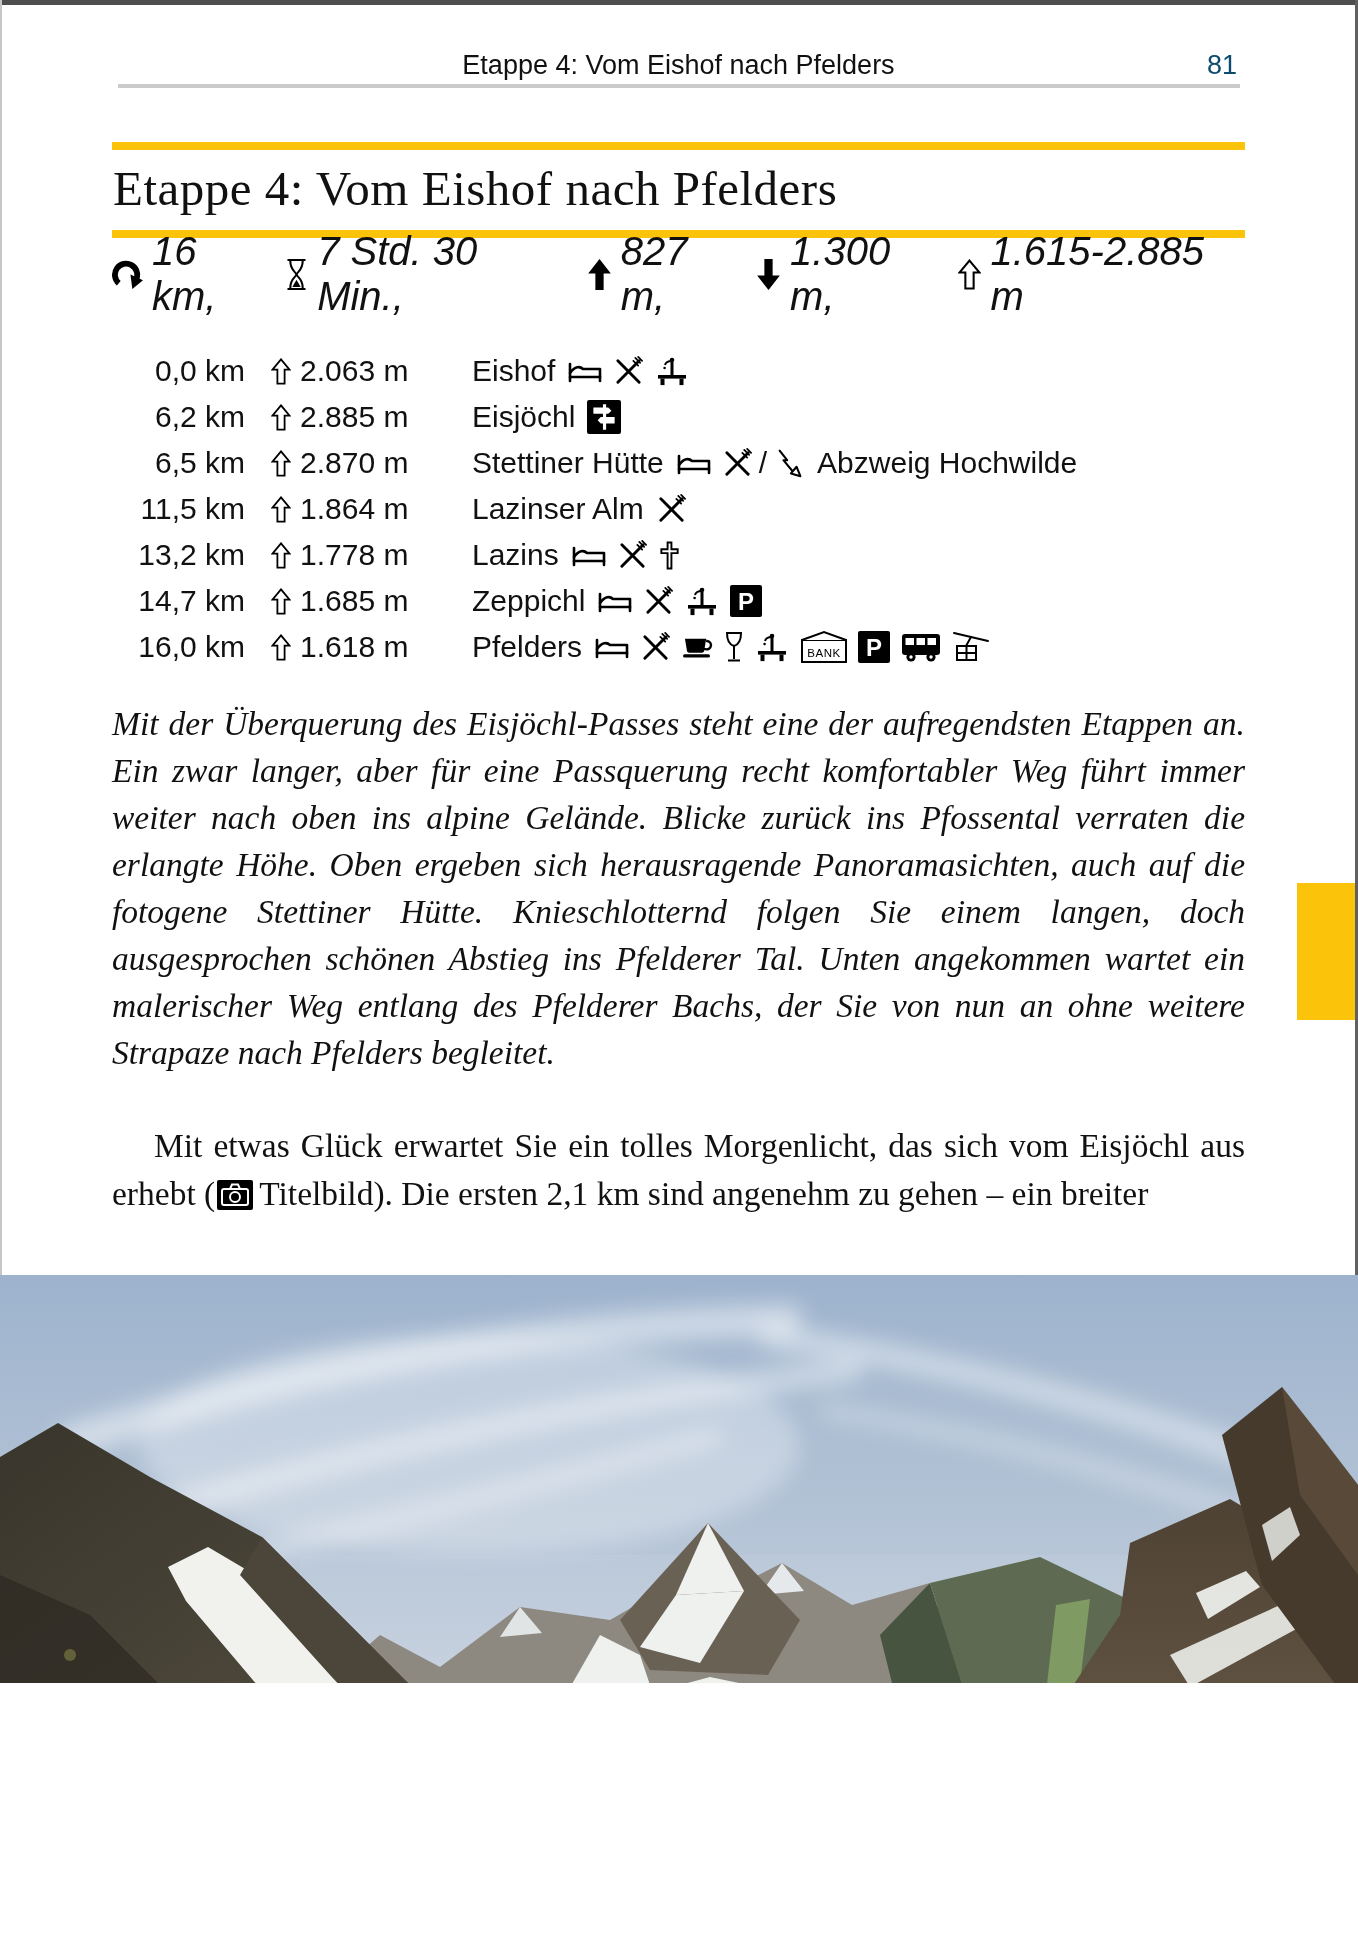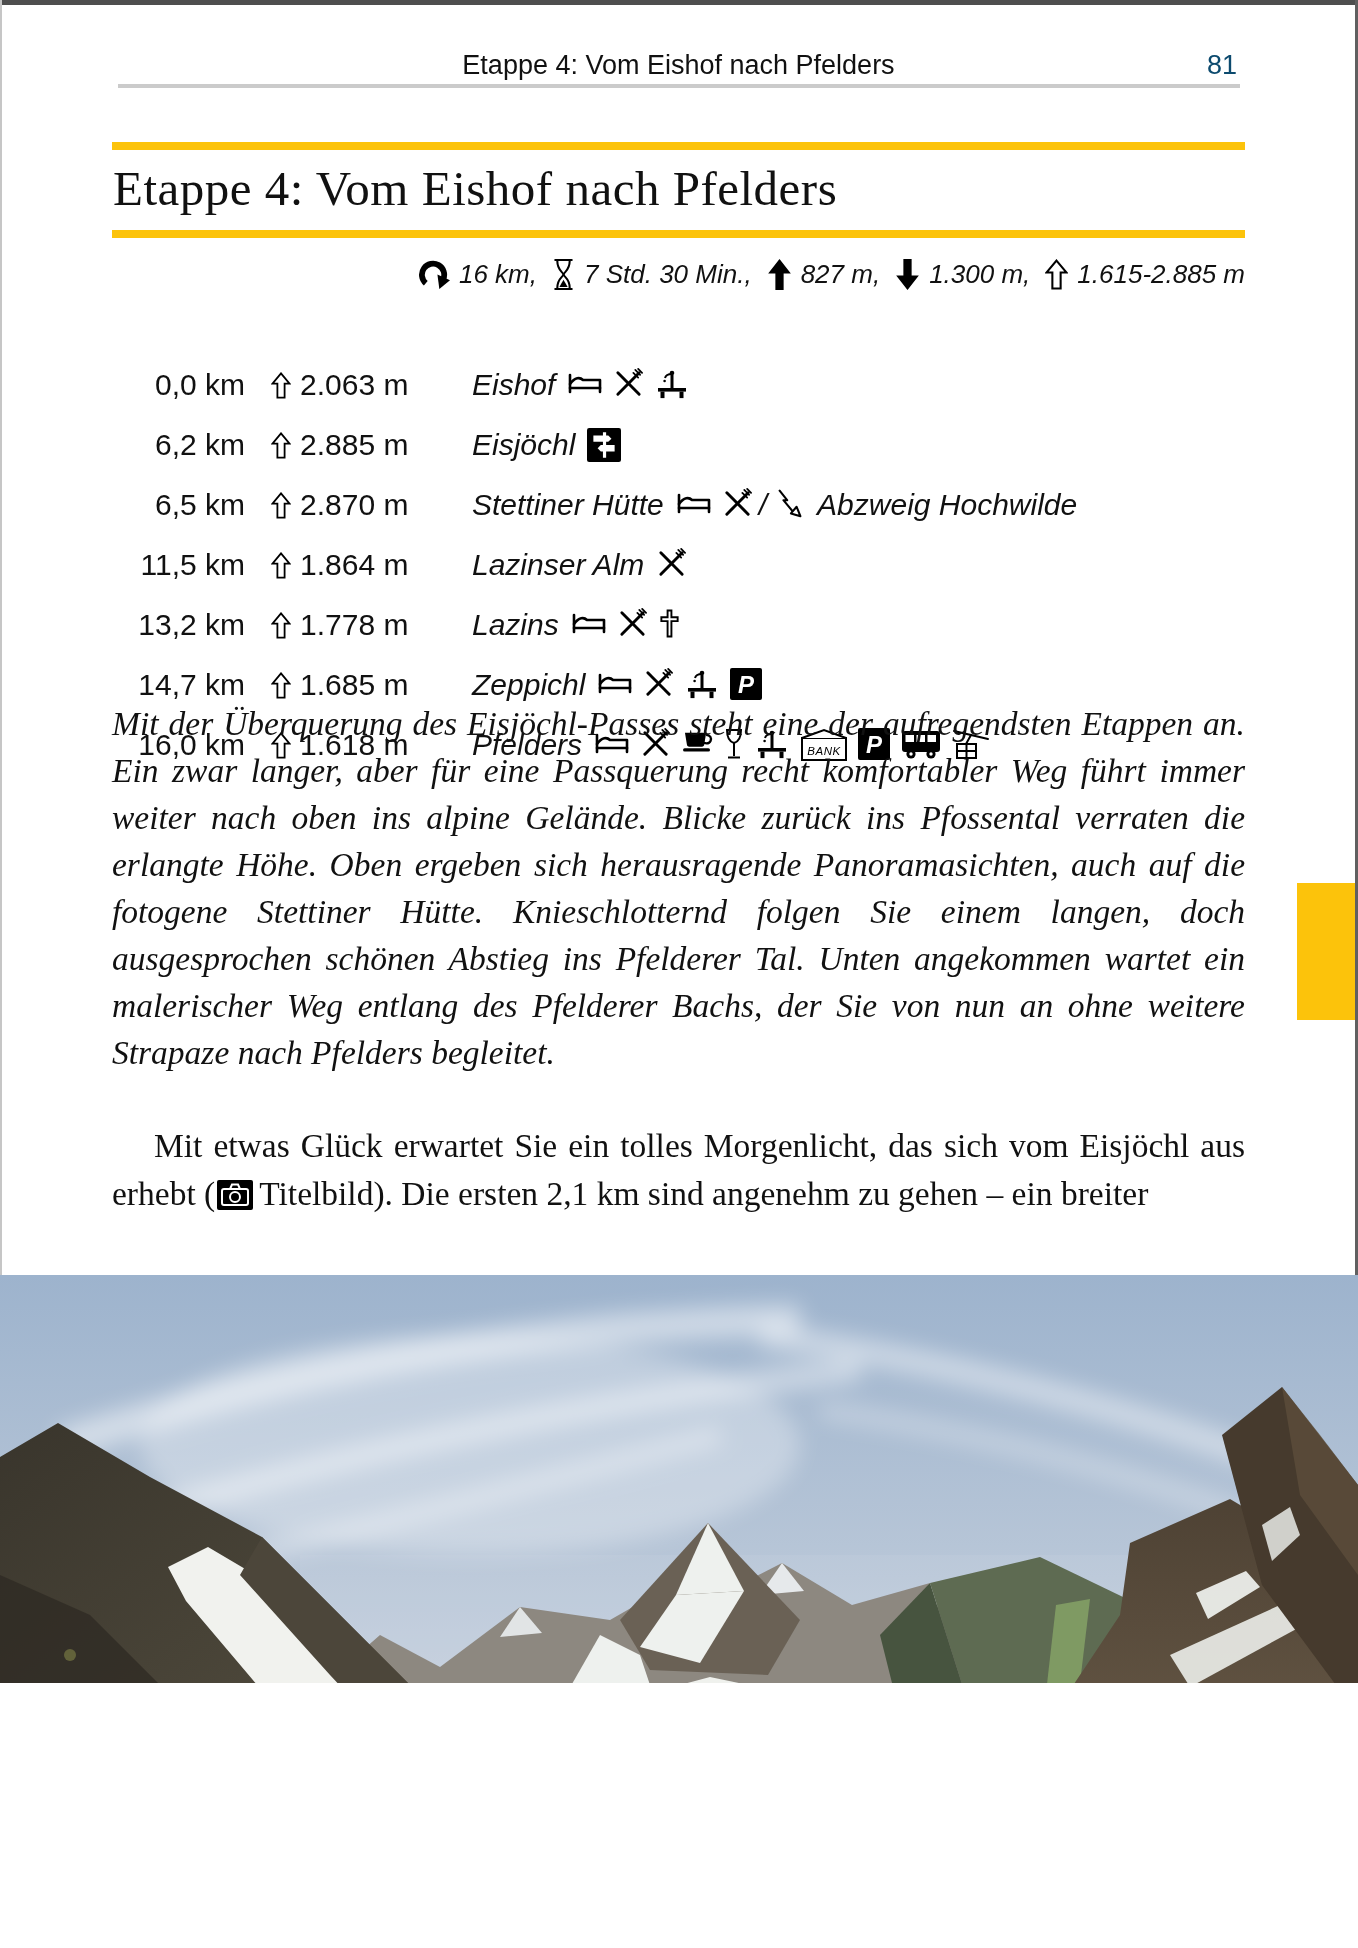--- a/index.html
+++ b/index.html
@@ -20,30 +20,30 @@
   
   .bar{position:absolute;left:112px;width:1133px;height:8px;background:#fcc30b;}
   .bar1{top:142px;} .bar2{top:230px;}
   .chapter-title{position:absolute;top:150px;left:113px;width:1133px;height:78px;
     font-family:"Liberation Serif",serif;font-size:49px;line-height:78px;font-weight:500;color:#111;
     letter-spacing:0.5px;white-space:nowrap;}
 
   
   .stats{position:absolute;top:252px;left:112px;width:1133px;height:44px;display:flex;
     justify-content:flex-end;align-items:center;gap:15px;
-    font-style:italic;font-size:26px;color:#111;}
+    font-style:italic;font-size:40px;color:#111;}
   .stat{display:flex;align-items:center;gap:9px;}
   .ic{flex:none;display:inline-block;}
 
   
   .wtable{position:absolute;top:348px;left:112px;width:1160px;font-size:30px;color:#111;}
-  .wrow{display:grid;grid-template-columns:133px 175px 1fr;column-gap:26px;height:46px;align-items:center;margin-top:14px;}
+  .wrow{display:grid;grid-template-columns:133px 175px 1fr;column-gap:26px;height:46px;align-items:center;}
   .wkm{text-align:right;white-space:nowrap;}
   .wel{display:flex;align-items:center;gap:9px;white-space:nowrap;}
-  .wname{display:flex;align-items:flex-start;gap:10px;white-space:nowrap;font-style:italic;}
+  .wname{display:flex;align-items:center;gap:10px;white-space:nowrap;}
   .wname .nm{margin-right:2px;}
   .sl{margin:0 -4px;}
 
   
   .p1{position:absolute;top:700px;left:112px;width:1133px;
       font-family:"Liberation Serif",serif;font-style:italic;font-size:33.5px;line-height:47px;
       text-align:justify;color:#111;}
   .p2{position:absolute;top:1122px;left:112px;width:1133px;
       font-family:"Liberation Serif",serif;font-size:33.5px;line-height:48px;
       text-align:justify;text-indent:42px;color:#111;}

